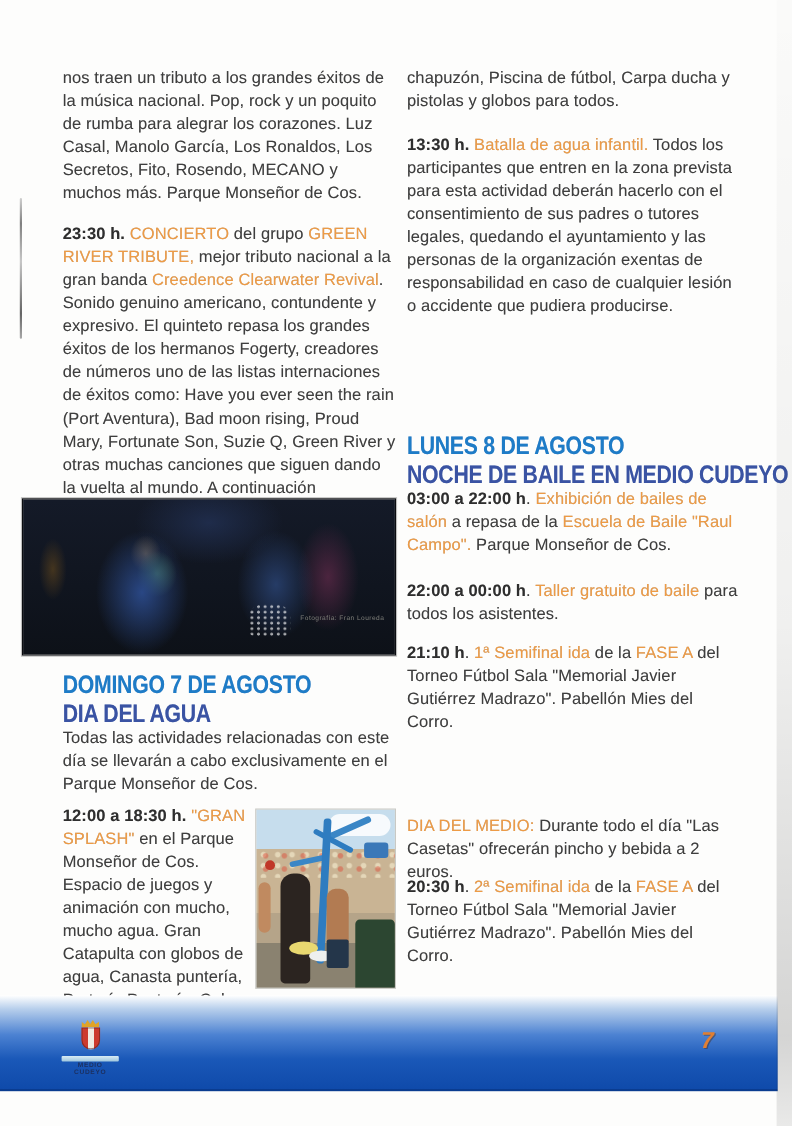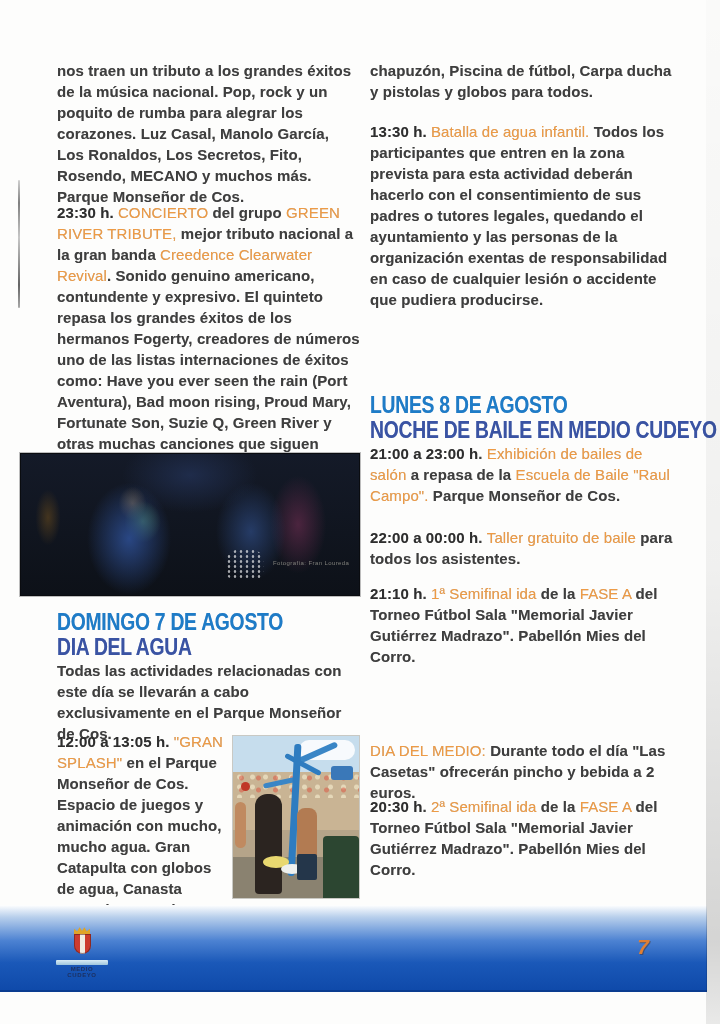--- a/index.html
+++ b/index.html
@@ -7,21 +7,21 @@
     position:relative;width:720px;height:1024px;overflow:hidden;
     background:#fdfdfc;
     font-family:"Liberation Sans","DejaVu Sans",sans-serif;
     color:var(--body-text,#3e3e3e);
   }
   .abs{position:absolute;margin:0;}
   .lcol{left:57px;width:303px;}
   .rcol{left:370px;width:306px;}
   p.body{font-size:15px;line-height:21px;letter-spacing:0.1px;
     text-shadow:0 0 0.5px rgba(60,60,60,0.35);}
-  .seg-normal{color:var(--body-text,#3e3e3e);font-weight:bold;}
+  .seg-normal{color:var(--body-text,#3e3e3e);}
   .seg-time{font-weight:bold;color:var(--time-text,#2e2e2e);}
   .seg-orange{font-weight:normal;color:var(--accent-orange,#ee9b45);}
   
   .heading{line-height:22px;}
   .cond{display:inline-block;transform:scaleX(0.84);transform-origin:0 50%;
     font-weight:bold;font-size:23px;white-space:nowrap;letter-spacing:-0.3px;
     text-shadow:0 0 0.6px rgba(30,80,160,0.4);}
   .h1 .cond{color:var(--heading-primary,#1e7cc7);}
   .h2 .cond{color:var(--heading-secondary,#3a53a3);}
   
@@ -135,34 +135,34 @@
       <div class="wp-red"></div>
       <div class="wp-tub"></div>
       <div class="wp-adult"></div>
       <div class="wp-float1"></div>
       <div class="wp-float2"></div>
       <div class="wp-kid"></div>
       <div class="wp-kid-shorts"></div>
       <div class="wp-arm-skin"></div>
       <div class="wp-bin"></div>
     </div>
-    <p class="body" style="margin:0"><span class="seg-time">12:00 a 13:05 h. </span><span class="seg-orange">"GRAN SPLASH" </span><span class="seg-normal">en el Parque Monseñor de Cos. Espacio de juegos y animación con mucho, mucho agua. Gran Catapulta con globos de agua, Canasta puntería, Portería Puntería, Cubo</span></p>
+    <p class="body" style="margin:0"><span class="seg-time">12:00 a 18:30 h. </span><span class="seg-orange">"GRAN SPLASH" </span><span class="seg-normal">en el Parque Monseñor de Cos. Espacio de juegos y animación con mucho, mucho agua. Gran Catapulta con globos de agua, Canasta puntería, Portería Puntería, Cubo</span></p>
   </div>
 
   <p class="body abs rcol" style="top:60px"><span class="seg-normal">chapuzón, Piscina de fútbol, Carpa ducha y pistolas y globos para todos.</span></p>
 
   <p class="body abs rcol" style="top:121px"><span class="seg-time">13:30 h. </span><span class="seg-orange">Batalla de agua infantil. </span><span class="seg-normal">Todos los participantes que entren en la zona prevista para esta actividad deberán hacerlo con el consentimiento de sus padres o tutores legales, quedando el ayuntamiento y las personas de la organización exentas de responsabilidad en caso de cualquier lesión o accidente que pudiera producirse.</span></p>
 
 
   <div class="abs rcol heading" style="top:394px">
     <div class="h1"><span class="cond">LUNES 8 DE AGOSTO</span></div>
     <div class="h2"><span class="cond">NOCHE DE BAILE EN MEDIO CUDEYO</span></div>
   </div>
 
-  <p class="body abs rcol" style="top:443px"><span class="seg-time">21:00 a 23:00 h</span><span class="seg-normal">. </span><span class="seg-orange">Exhibición de bailes de salón </span><span class="seg-normal">a repasa de la </span><span class="seg-orange">Escuela de Baile "Raul Campo". </span><span class="seg-normal">Parque Monseñor de Cos.</span></p>
+  <p class="body abs rcol" style="top:443px"><span class="seg-time">03:00 a 22:00 h</span><span class="seg-normal">. </span><span class="seg-orange">Exhibición de bailes de salón </span><span class="seg-normal">a repasa de la </span><span class="seg-orange">Escuela de Baile "Raul Campo". </span><span class="seg-normal">Parque Monseñor de Cos.</span></p>
 
   <p class="body abs rcol" style="top:527px"><span class="seg-time">22:00 a 00:00 h</span><span class="seg-normal">. </span><span class="seg-orange">Taller gratuito de baile </span><span class="seg-normal">para todos los asistentes.</span></p>
 
   <p class="body abs rcol" style="top:583px"><span class="seg-time">21:10 h</span><span class="seg-normal">. </span><span class="seg-orange">1ª Semifinal ida </span><span class="seg-normal">de la </span><span class="seg-orange">FASE A </span><span class="seg-normal">del Torneo Fútbol Sala "Memorial Javier Gutiérrez Madrazo". Pabellón Mies del Corro.</span></p>
 
 
   <p class="body abs rcol" style="top:740px"><span class="seg-orange">DIA DEL MEDIO: </span><span class="seg-normal">Durante todo el día "Las Casetas" ofrecerán pincho y bebida a 2 euros.</span></p>
 
   <p class="body abs rcol" style="top:796px"><span class="seg-time">20:30 h</span><span class="seg-normal">. </span><span class="seg-orange">2ª Semifinal ida </span><span class="seg-normal">de la </span><span class="seg-orange">FASE A </span><span class="seg-normal">del Torneo Fútbol Sala "Memorial Javier Gutiérrez Madrazo". Pabellón Mies del Corro.</span></p>
 

